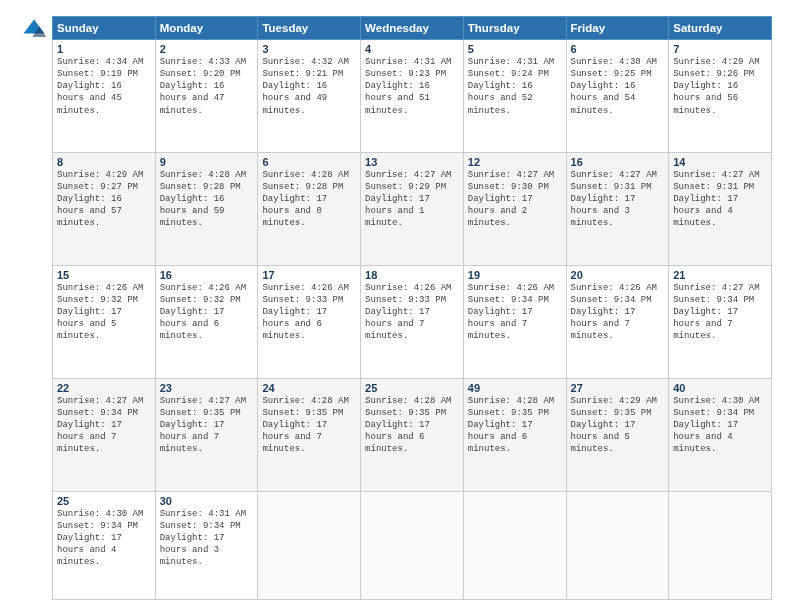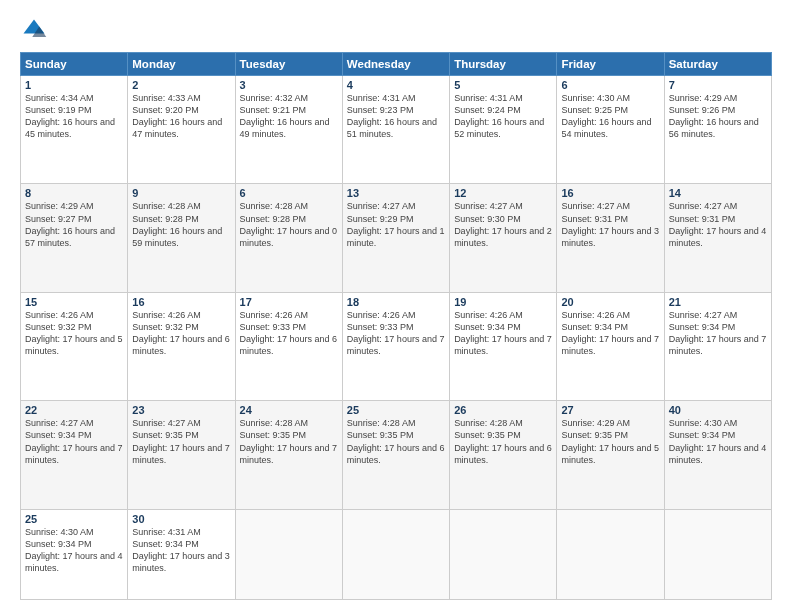--- a/index.html
+++ b/index.html
@@ -8,21 +8,20 @@
       height: 612px;
       font-family: Arial, sans-serif;
       background: #fff;
       overflow: hidden;
     }
     .page {
       width: 792px;
       height: 612px;
       padding: 16px 20px 12px 20px;
       display: flex;
-      flex-direction: column;
     }
     .header {
       display: flex;
       align-items: flex-start;
       justify-content: space-between;
       margin-bottom: 8px;
     }
     .logo {
       display: flex;
       align-items: center;
@@ -84,20 +83,21 @@
       font-size: 11px;
       font-weight: bold;
       color: #1a3a5c;
       display: block;
       margin-bottom: 1px;
     }
     .day-info {
       font-size: 9px;
       color: #444;
       line-height: 1.35;
+      font-family: Liberation Mono, monospace;
     }
     .empty-cell {
       background: #f9f9f9 !important;
     }
     .last-row td {
       height: 70px;
     }
   </style>
 </head>
 <body>
@@ -234,21 +234,21 @@
           </td>
           <td>
             <span class="day-num">24</span>
             <div class="day-info">Sunrise: 4:28 AM<br>Sunset: 9:35 PM<br>Daylight: 17 hours and 7 minutes.</div>
           </td>
           <td>
             <span class="day-num">25</span>
             <div class="day-info">Sunrise: 4:28 AM<br>Sunset: 9:35 PM<br>Daylight: 17 hours and 6 minutes.</div>
           </td>
           <td>
-            <span class="day-num">26</span>
+            <span class="day-num">49</span>
             <div class="day-info">Sunrise: 4:28 AM<br>Sunset: 9:35 PM<br>Daylight: 17 hours and 6 minutes.</div>
           </td>
           <td>
             <span class="day-num">27</span>
             <div class="day-info">Sunrise: 4:29 AM<br>Sunset: 9:35 PM<br>Daylight: 17 hours and 5 minutes.</div>
           </td>
           <td>
             <span class="day-num">40</span>
             <div class="day-info">Sunrise: 4:30 AM<br>Sunset: 9:34 PM<br>Daylight: 17 hours and 4 minutes.</div>
           </td>

